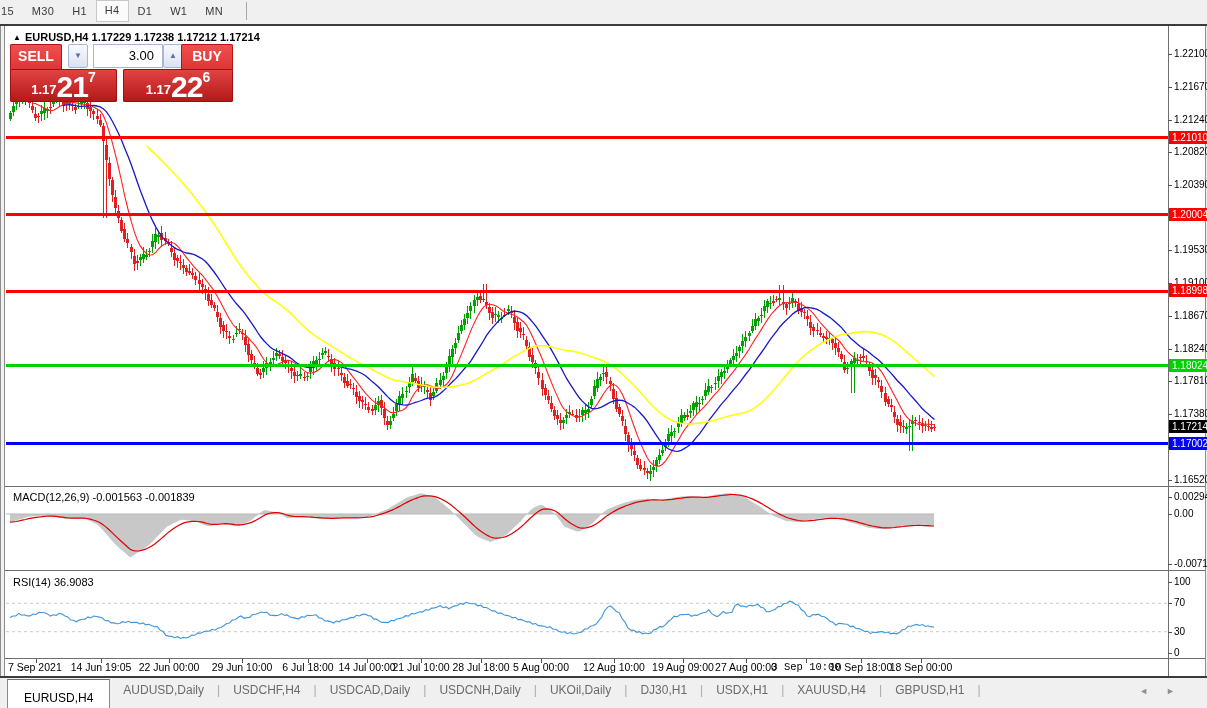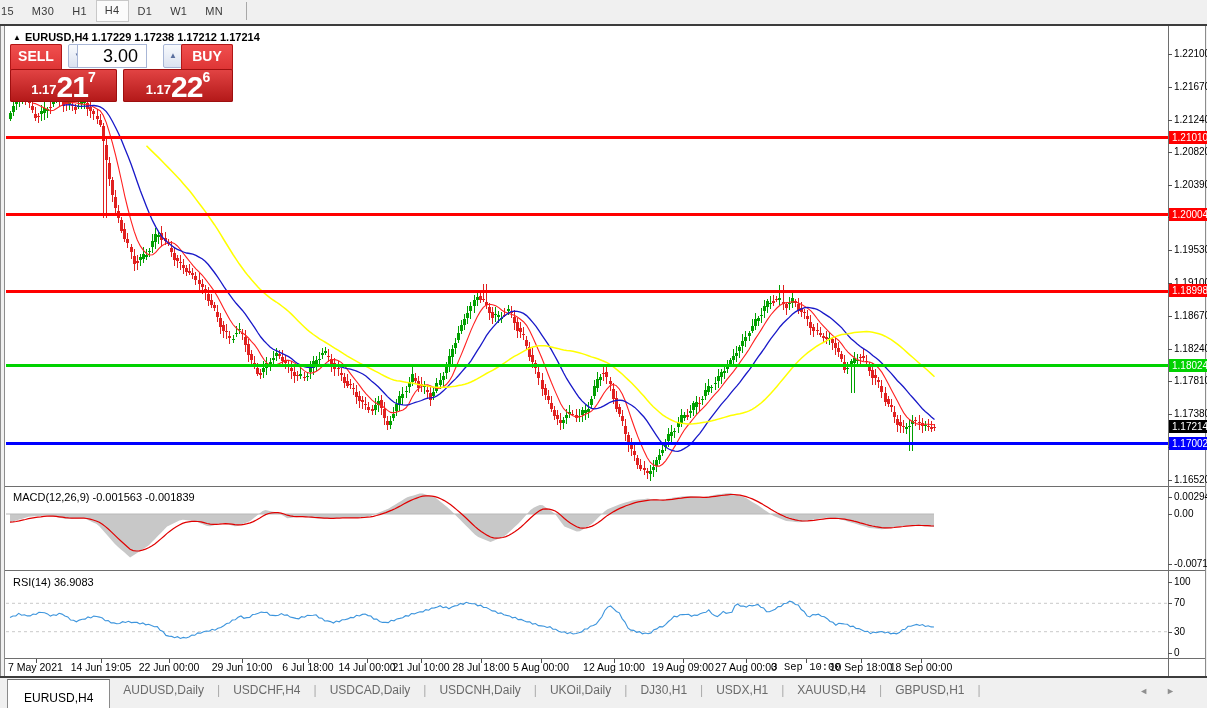--- a/index.html
+++ b/index.html
@@ -38,22 +38,22 @@
   .dt-label{position:absolute;top:661px;font-size:10.5px;color:#000;white-space:nowrap;transform:translateX(-50%);}
   .dt-label.first{transform:none;}
   .dt-tick{position:absolute;top:659px;width:1px;height:4px;background:#505050;}
   
   #trade{position:absolute;left:10px;top:44px;width:223px;height:58px;}
   .trow1{position:absolute;top:0;left:0;height:24px;width:223px;}
   .tbtn{position:absolute;top:0;height:41px;border-radius:2px;color:#fff;font-weight:700;font-size:14px;
         text-align:center;line-height:24px;background:linear-gradient(#f15050,#d22424);box-shadow:inset 0 0 0 1px #b21616;}
   .spin{position:absolute;top:0;width:20px;height:24px;background:linear-gradient(#f8fafd,#dbe2f0);
         border:1px solid #a8b6d6;box-sizing:border-box;color:#5a6f9e;font-size:8px;text-align:center;line-height:22px;border-radius:2px;}
-  #vol-field{position:absolute;left:67px;top:0;width:70px;height:24px;background:#fff;border:1px solid #a8b6d6;
-        box-sizing:border-box;font-size:18px;color:#000;text-align:right;padding-right:8px;line-height:22px;}
+  #vol-field{position:absolute;left:83px;top:0;width:70px;height:24px;background:#fff;border:1px solid #a8b6d6;
+        box-sizing:border-box;font-size:13px;color:#000;text-align:right;padding-right:8px;line-height:22px;}
   .pquote{position:absolute;top:25px;height:33px;border-radius:2px;color:#fff;
           background:linear-gradient(#e34444,#b21818);box-shadow:inset 0 0 0 1px #9e0f0f;
           display:flex;align-items:flex-end;justify-content:center;padding-bottom:2px;box-sizing:border-box;}
   .pq-small{font-size:13px;font-weight:700;line-height:20px;}
   .pq-big{font-size:30px;font-weight:700;line-height:27px;letter-spacing:-1px;}
   .pq-sup{font-size:14px;font-weight:700;line-height:14px;align-self:flex-start;margin-top:1px;}
   
   #tab-bar{position:absolute;left:0;top:678px;width:1207px;height:30px;background:#f0f0f0;display:flex;align-items:flex-start;padding-top:1px;box-sizing:border-box;}
   .sym-tab{font-size:12px;height:22px;line-height:22px;padding:0 13px;color:#6a6a6a;white-space:nowrap;}
   .sym-tab.active{background:#ffffff;border:1px solid #8a8a8a;border-top-color:#6e6e6e;color:#000;
@@ -782,21 +782,21 @@
     <div class="ax-tick" style="top: 603px;"></div>
     <div class="ax-num" style="top: 597px;">70</div>
     <div class="ax-tick" style="top: 632px;"></div>
     <div class="ax-num" style="top: 626px;">30</div>
     <div class="ax-tick" style="top: 653px;"></div>
     <div class="ax-num" style="top: 647px;">0</div>
   </div>
 
 <div id="date-axis">
     <div class="dt-tick" style="left: 36px;"></div>
-    <div class="dt-label first" style="left: 8px;">7 May 2021</div>
+    <div class="dt-label first" style="left: 8px;">7 Sep 2021</div>
     <div class="dt-tick" style="left: 101px;"></div>
     <div class="dt-label" style="left: 101px;">14 Jun 19:05</div>
     <div class="dt-tick" style="left: 169px;"></div>
     <div class="dt-label" style="left: 169px;">22 Jun 00:00</div>
     <div class="dt-tick" style="left: 242px;"></div>
     <div class="dt-label" style="left: 242px;">29 Jun 10:00</div>
     <div class="dt-tick" style="left: 308px;"></div>
     <div class="dt-label" style="left: 308px;">6 Jul 18:00</div>
     <div class="dt-tick" style="left: 367px;"></div>
     <div class="dt-label" style="left: 367px;">14 Jul 00:00</div>

